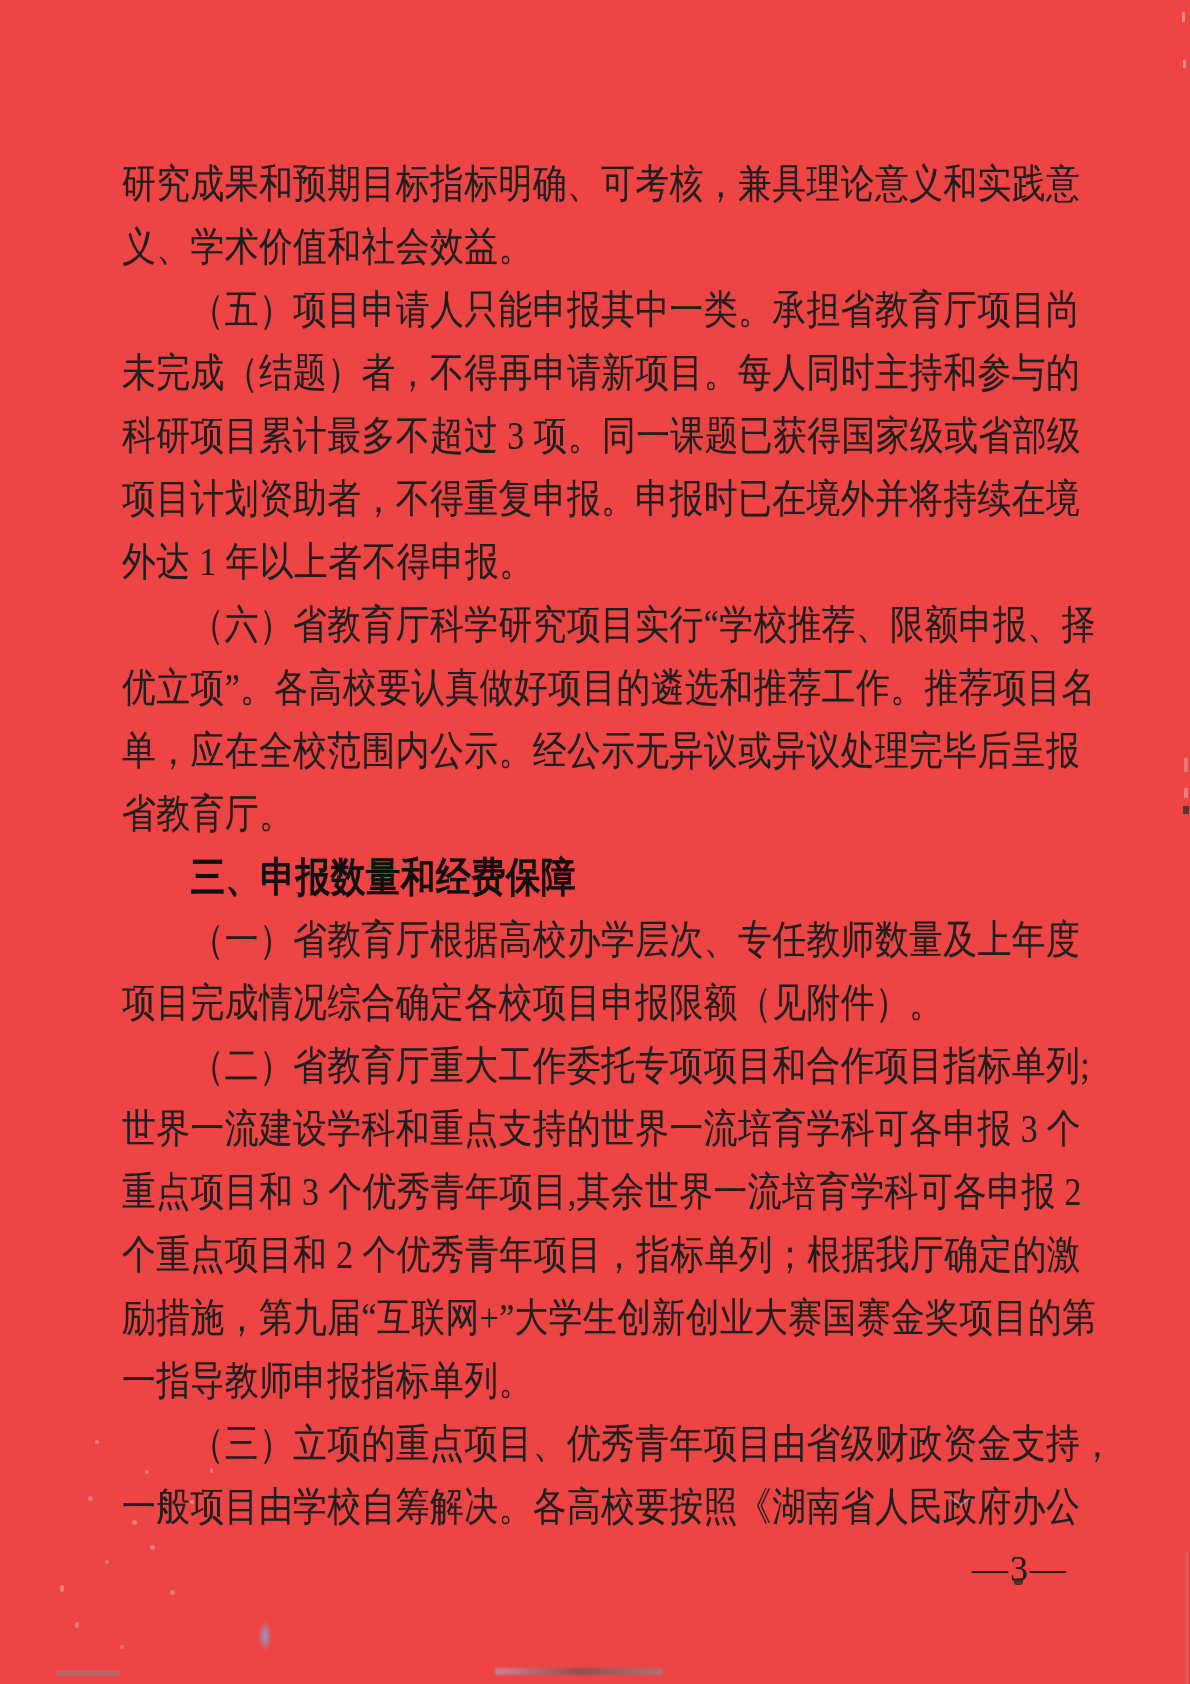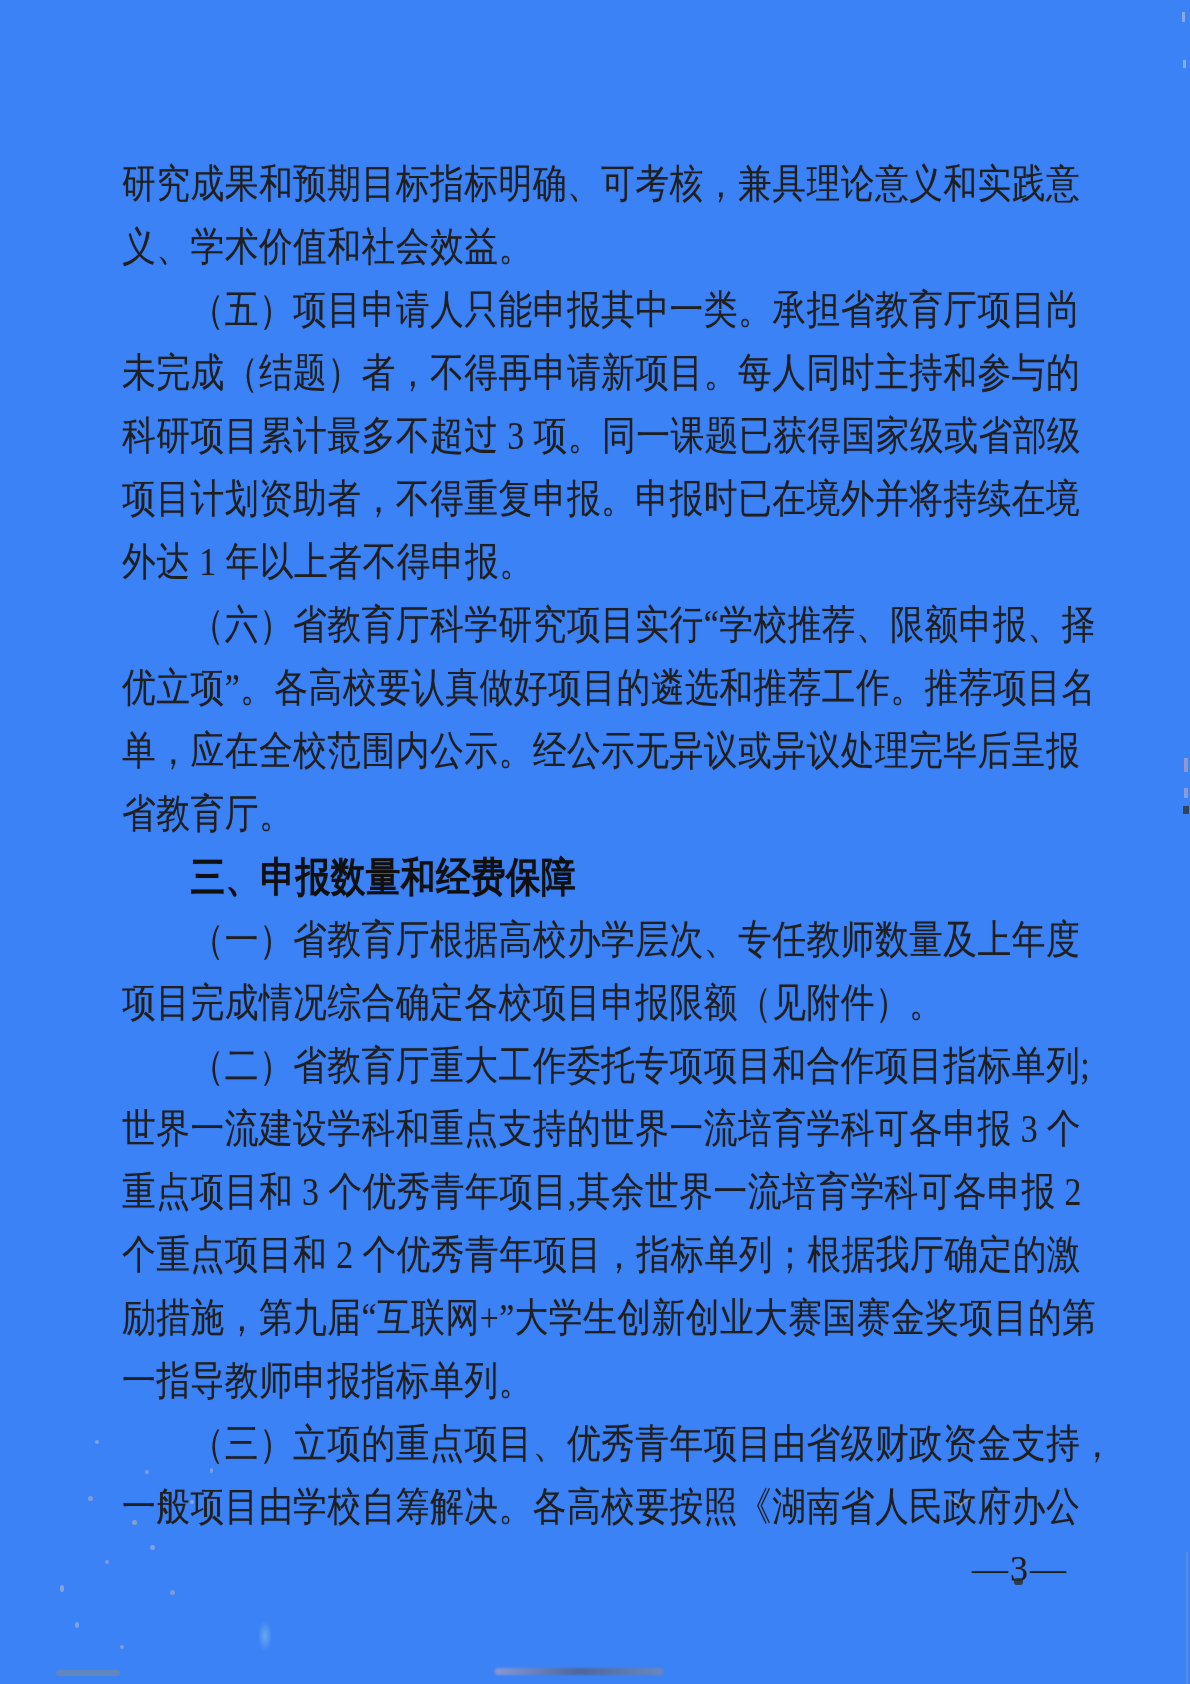--- a/index.html
+++ b/index.html
@@ -4,21 +4,21 @@
 <style>
   html,body{margin:0;padding:0;}
   body{
     width:1190px;height:1684px;
     background:#ffffff;
     font-family:"Liberation Serif","DejaVu Serif",serif;
     overflow:hidden;
   }
   .page{
     position:relative;width:1190px;height:1684px;
-    background:#3b82f6;
+    background:#ef4444;
     overflow:hidden;
   }
   
   .line{
     position:absolute;left:122px;
     white-space:nowrap;
     font-size:40px;line-height:48px;
     color:#1f1f1f;
     letter-spacing:0.5px;
     transform:scaleX(0.845);

